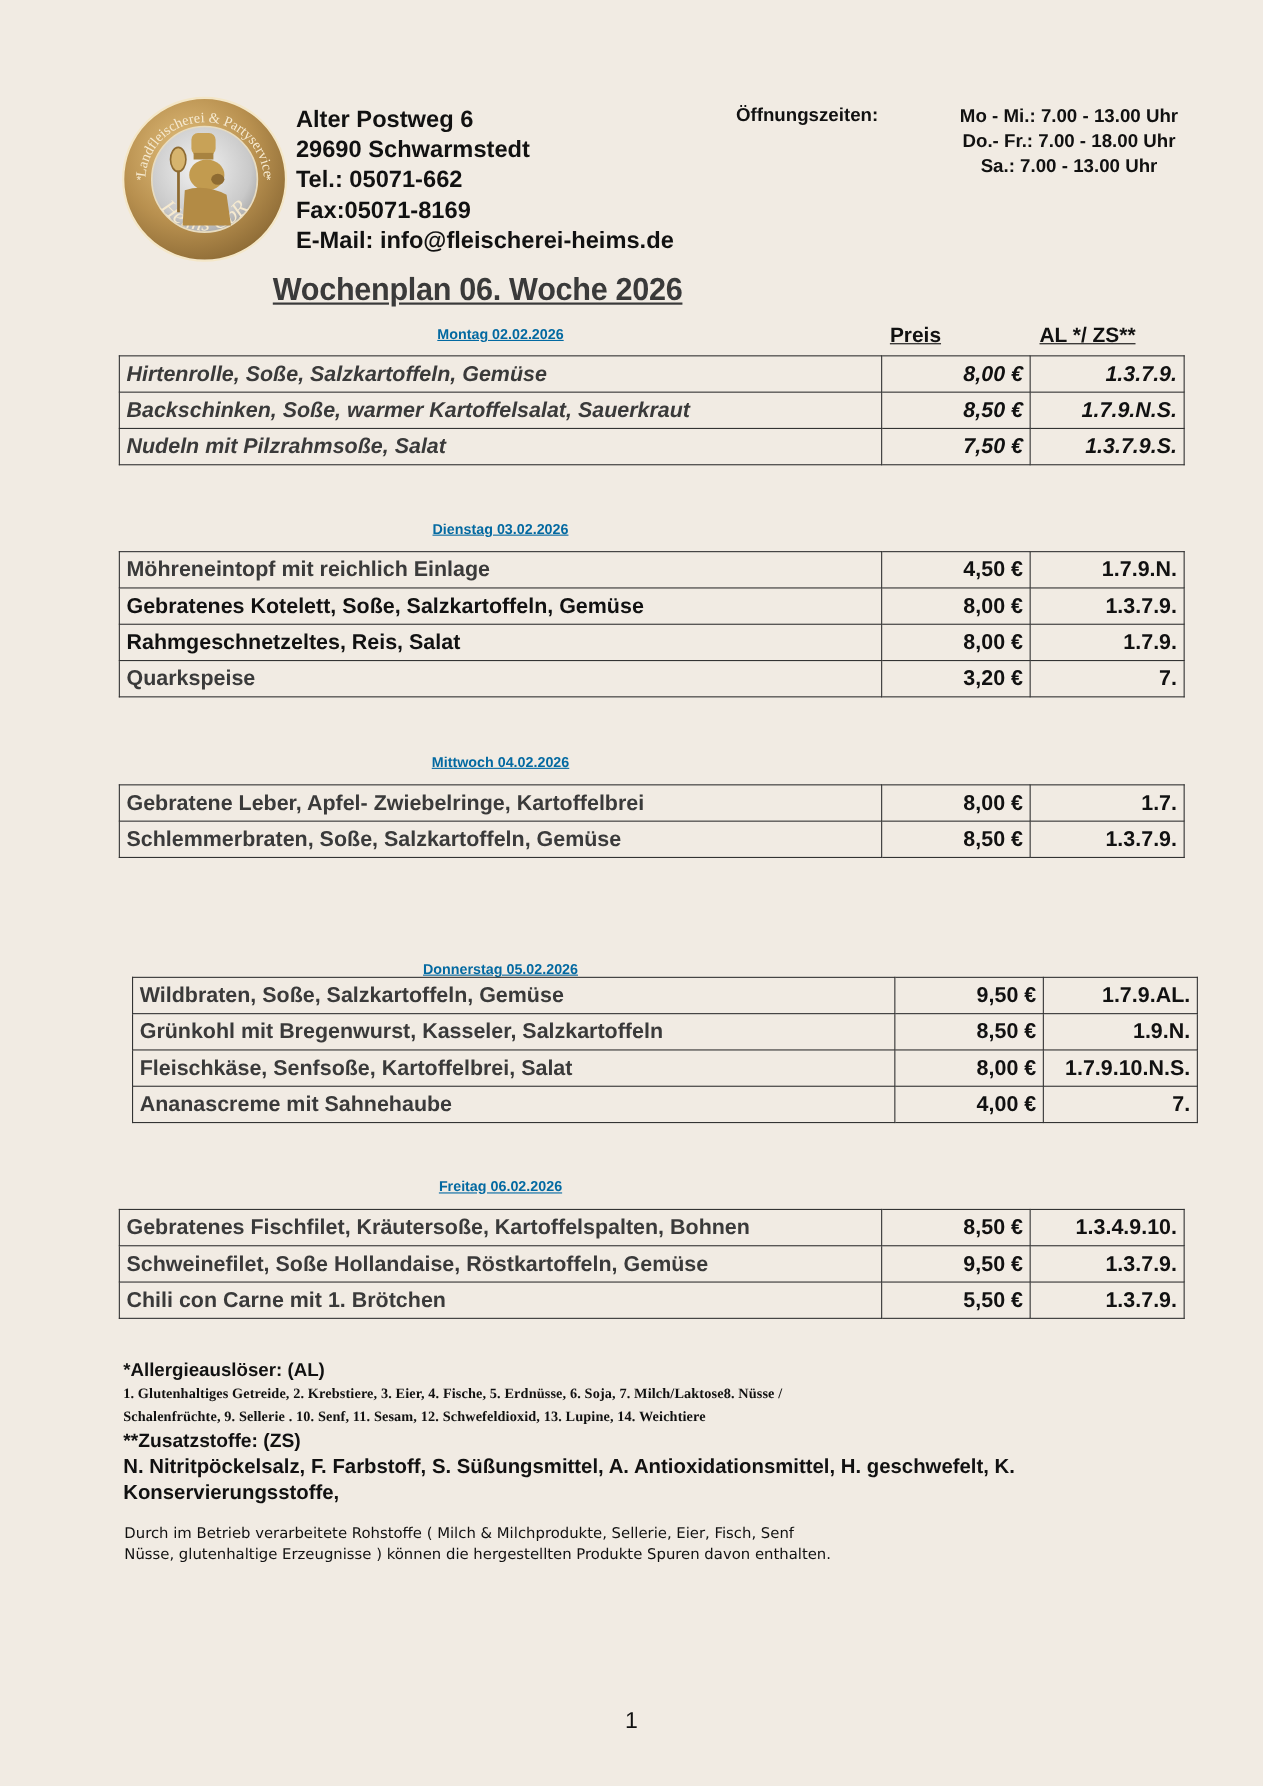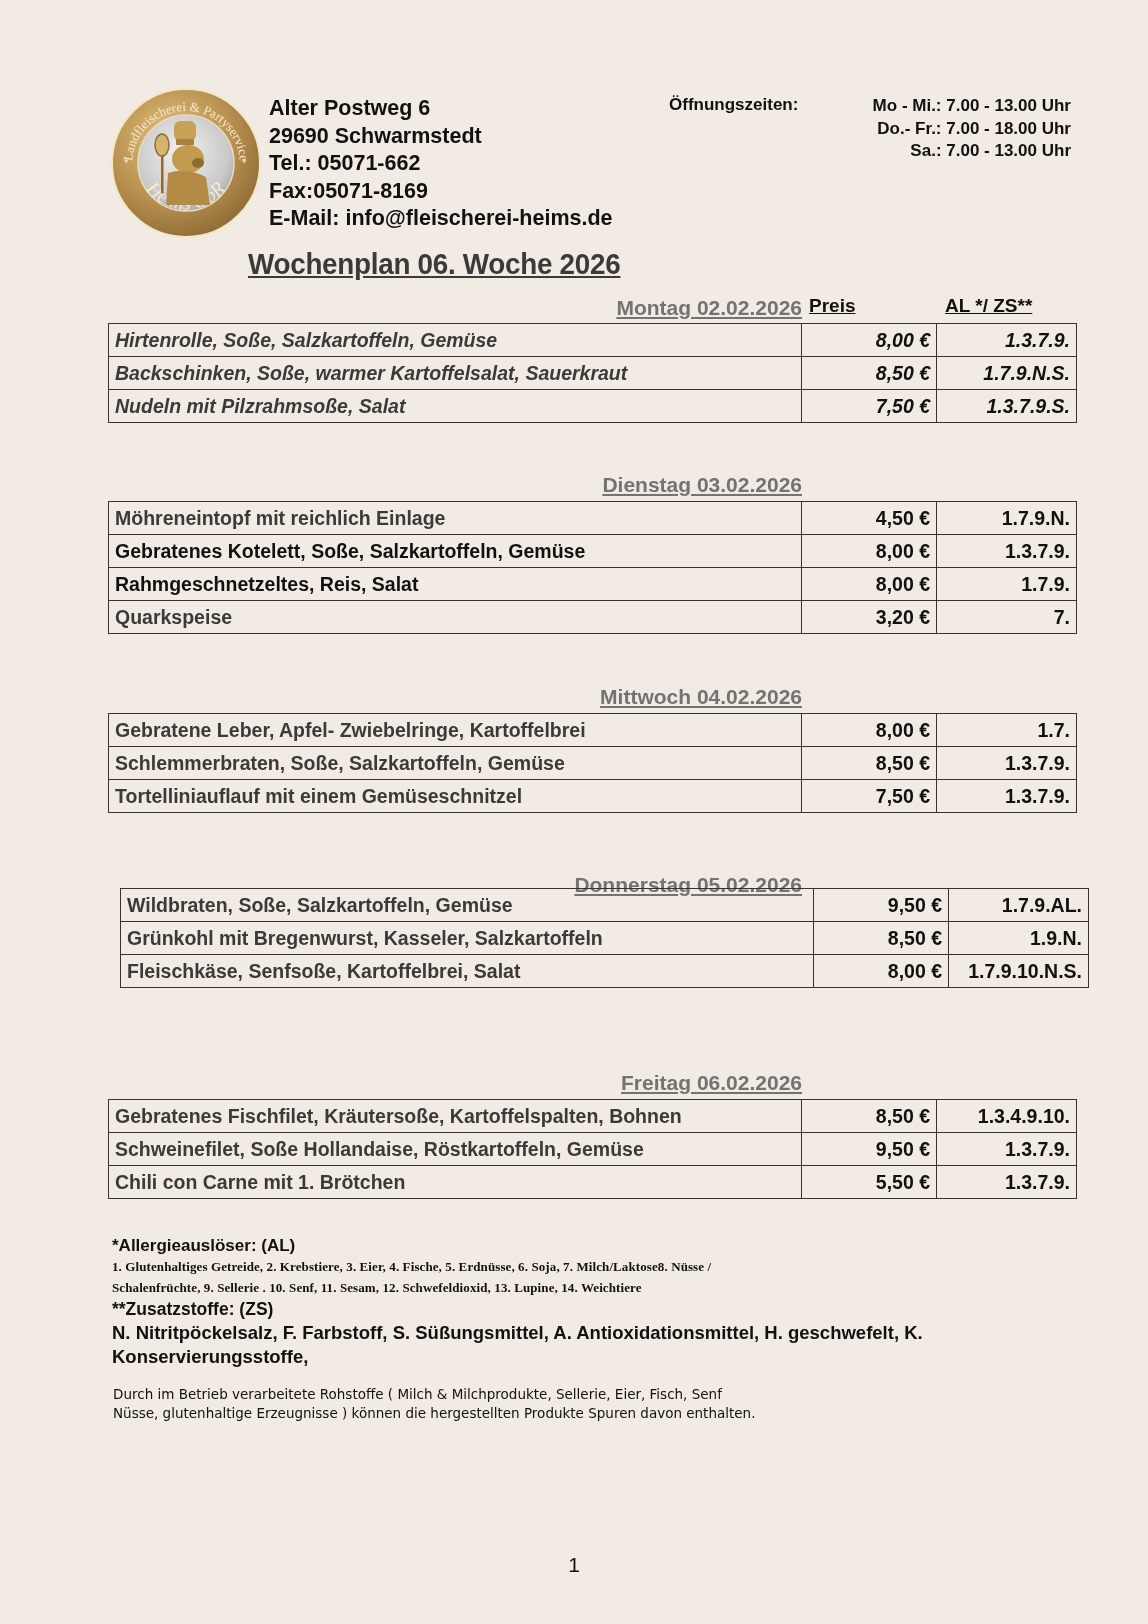--- a/index.html
+++ b/index.html
@@ -20,34 +20,34 @@
       font-weight: bold; font-size: 21.5px; line-height: 27.5px;
       color: #111;
     }
     .address div { white-space: nowrap; }
     .hours-label {
       position: absolute; left: 669px; top: 95px;
       font-weight: bold; font-size: 17px;
     }
     .hours {
       position: absolute; right: 77px; top: 95px;
-      text-align: right; font-weight: bold; font-size: 17px; line-height: 22.5px;
+      text-align: center; font-weight: bold; font-size: 17px; line-height: 22.5px;
     }
     .title {
       position: absolute; left: 248px; top: 248px;
       font-family: "Liberation Sans", sans-serif;
       font-size: 29px; font-weight: bold; color: #3a3a3a;
       text-decoration: underline; letter-spacing: -0.3px;
       transform: scaleX(0.96); transform-origin: left top;
       white-space: nowrap;
     }
     .day-head {
       position: absolute; left: 108px; width: 694px;
-      text-align: right; font-weight: bold; font-size: 21px;
-      color: #737373; text-decoration: underline;
+      text-align: center; font-weight: bold; font-size: 13px;
+      color: #0369a1; text-decoration: underline;
     }
     .col-head {
       position: absolute; font-weight: bold; font-size: 19px;
       color: #111; text-decoration: underline;
     }
     table.menu {
       position: absolute; left: 108px; width: 969px;
       border-collapse: collapse;
       table-layout: fixed;
     }
@@ -197,45 +197,45 @@
       <tr>
     <td class="dish">Gebratene Leber, Apfel- Zwiebelringe, Kartoffelbrei</td>
     <td class="price">8,00 €</td>
     <td class="codes">1.7.</td>
   </tr>
   <tr>
     <td class="dish">Schlemmerbraten, Soße, Salzkartoffeln, Gemüse</td>
     <td class="price">8,50 €</td>
     <td class="codes">1.3.7.9.</td>
   </tr>
-  <tr>
-    <td class="dish">Tortelliniauflauf mit einem Gemüseschnitzel</td>
-    <td class="price">7,50 €</td>
-    <td class="codes">1.3.7.9.</td>
-  </tr>
 </tbody>
   </table>
 
 <div class="day-head" style="top:873px;">Donnerstag 05.02.2026</div>
 <table class="menu" style="top:888px;margin-left:12px;">
   <tbody>
       <tr>
     <td class="dish">Wildbraten, Soße, Salzkartoffeln, Gemüse</td>
     <td class="price">9,50 €</td>
     <td class="codes">1.7.9.AL.</td>
   </tr>
   <tr>
     <td class="dish">Grünkohl mit Bregenwurst, Kasseler, Salzkartoffeln</td>
     <td class="price">8,50 €</td>
     <td class="codes">1.9.N.</td>
   </tr>
   <tr>
     <td class="dish">Fleischkäse, Senfsoße, Kartoffelbrei, Salat</td>
     <td class="price">8,00 €</td>
     <td class="codes">1.7.9.10.N.S.</td>
+  </tr>
+  <tr>
+    <td class="dish">Ananascreme mit Sahnehaube</td>
+    <td class="price">4,00 €</td>
+    <td class="codes">7.</td>
   </tr>
 </tbody>
   </table>
 
 <div class="day-head" style="top:1071px;">Freitag 06.02.2026</div>
 <table class="menu" style="top:1099px;">
   <tbody>
       <tr>
     <td class="dish">Gebratenes Fischfilet, Kräutersoße, Kartoffelspalten, Bohnen</td>
     <td class="price">8,50 €</td>

